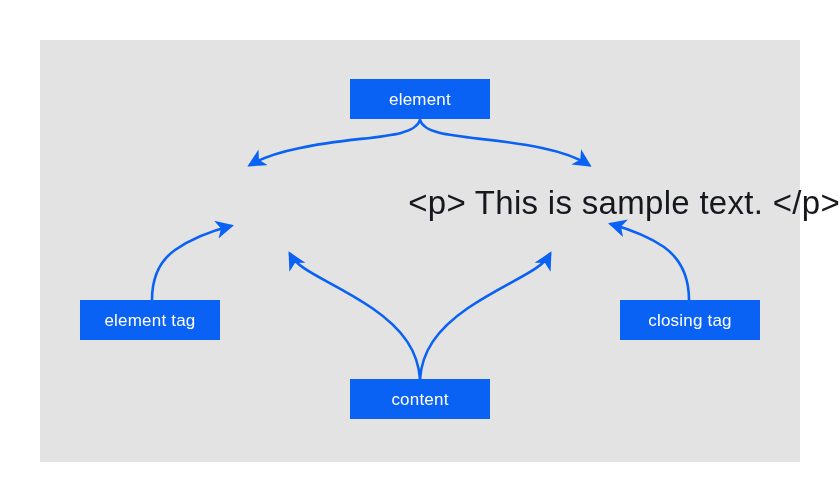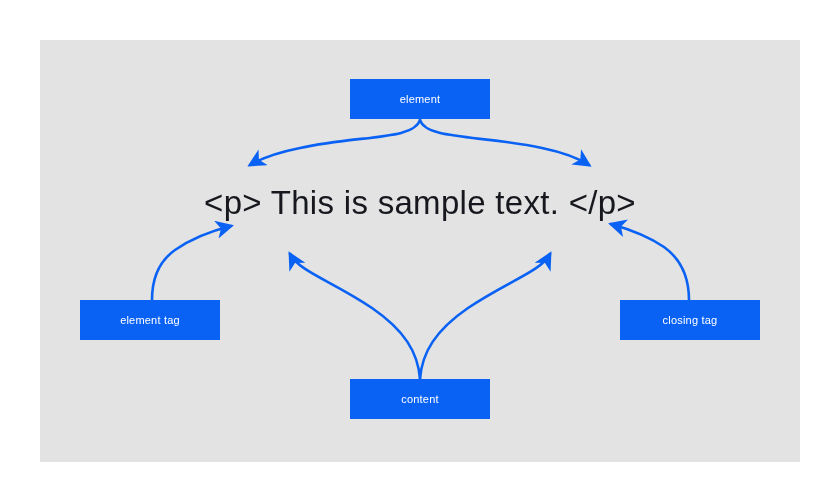--- a/index.html
+++ b/index.html
@@ -48,39 +48,39 @@
     width: 140px;
     height: 40px;
     background: #0a62f5;
     display: flex;
     align-items: center;
     justify-content: center;
     box-sizing: border-box;
   }
   .label-box span {
     color: #ffffff;
-    font-size: 11px;
+    font-size: 17px;
     font-family: "Liberation Sans", sans-serif;
     letter-spacing: 0.2px;
     line-height: 1;
     white-space: nowrap;
   }
 
   #box-element  { left: 350px; top: 79px;  }
   #box-opening  { left: 80px;  top: 300px; }
   #box-closing  { left: 620px; top: 300px; }
   #box-content  { left: 350px; top: 379px; }
 
   
   #code-line {
     position: absolute;
     left: 0;
     top: 182px;
     width: 840px;
-    text-align: center;
+    text-align: right;
     color: #16181d;
     font-size: 33px;
     font-family: "Liberation Sans", sans-serif;
     letter-spacing: 0.3px;
     white-space: pre;
     line-height: 42px;
   }
 </style>
 </head>
 <body>

